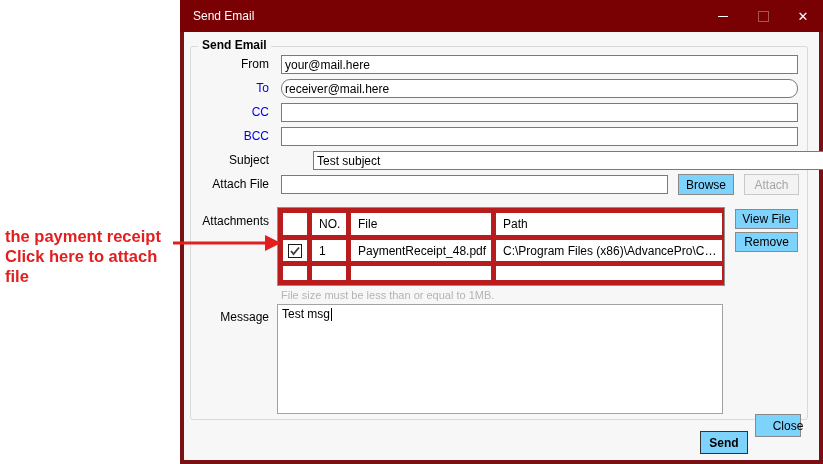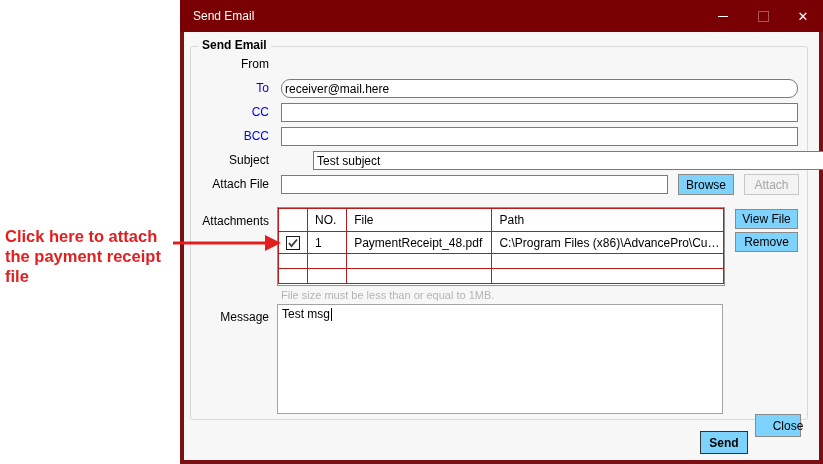--- a/index.html
+++ b/index.html
@@ -58,21 +58,21 @@
   }
   .btn.disabled{color:#a6a6a6;border-color:#c8c8c8;background:#f3f3f3;}
   .btn.default{border:1px solid #333;font-weight:bold;}
   
   .gridwrap{
     position:absolute;left:93px;top:175px;width:448px;height:79px;
     border:1px solid #919191;box-sizing:border-box;background:#fff;overflow:hidden;
   }
   table.grid{border-collapse:collapse;table-layout:fixed;width:100%;}
   table.grid th, table.grid td{
-    border:1px solid #b91c1c;font-weight:normal;text-align:left;
+    border:5px solid #b91c1c;font-weight:normal;text-align:left;
     padding:0 0 0 7px;white-space:nowrap;overflow:hidden;text-overflow:ellipsis;
     font-size:12px;
   }
   table.grid th{height:22px;}
   table.grid tr.r1 td{height:21px;}
   table.grid tr.r2 td, table.grid tr.r3 td{height:14px;}
   col.c-chk{width:29px;} col.c-no{width:39px;} col.c-file{width:145px;} col.c-path{width:231px;}
   .chkcell{text-align:center !important;padding:0 !important;}
   .checkbox{
     display:inline-block;width:14px;height:14px;box-sizing:border-box;
@@ -113,20 +113,21 @@
         <span class="glyph-close">✕</span>
       </span>
   </div>
 
   <div class="winbody">
 
     <div class="groupbox"></div>
     <span class="group-label">Send Email</span>
 
     <span class="flabel" style="top:25px;">From</span>
+    <input class="tinput w-full" style="top: 23px;" value="your@mail.here">
 
     <span class="flabel blue" style="top:49px;">To</span>
     <input class="tinput w-full" style="top: 47px; border-radius: 9px;" value="receiver@mail.here">
 
     <span class="flabel blue" style="top:73px;">CC</span>
     <input class="tinput w-full" style="top: 71px;" value="">
 
     <span class="flabel blue" style="top:97px;">BCC</span>
     <input class="tinput w-full" style="top: 95px;" value="">
 
@@ -185,20 +186,20 @@
 
     <span class="flabel" style="top:278px;">Message</span>
     <div class="msgbox"><span>Test msg</span><span class="caret"></span></div>
 
     <button class="btn default" style="left:516px;top:399px;width:48px;height:23px;">Send</button>
     <button class="btn" style="left:571px;top:382px;width:46px;height:23px;padding-left:20px;">Close</button>
   </div>
 </div>
 
 <div class="annotation">
+  <div>the payment receipt</div>
   <div>Click here to attach</div>
-  <div>the payment receipt</div>
   <div>file</div>
 </div>
 <svg class="arrow-svg">
   <line x1="173" y1="243" x2="266" y2="243" stroke="#e31e1e" stroke-width="3"></line>
   <polygon points="265,235 281,243 265,251" fill="#e31e1e"></polygon>
 </svg>
 
 </body></html>

